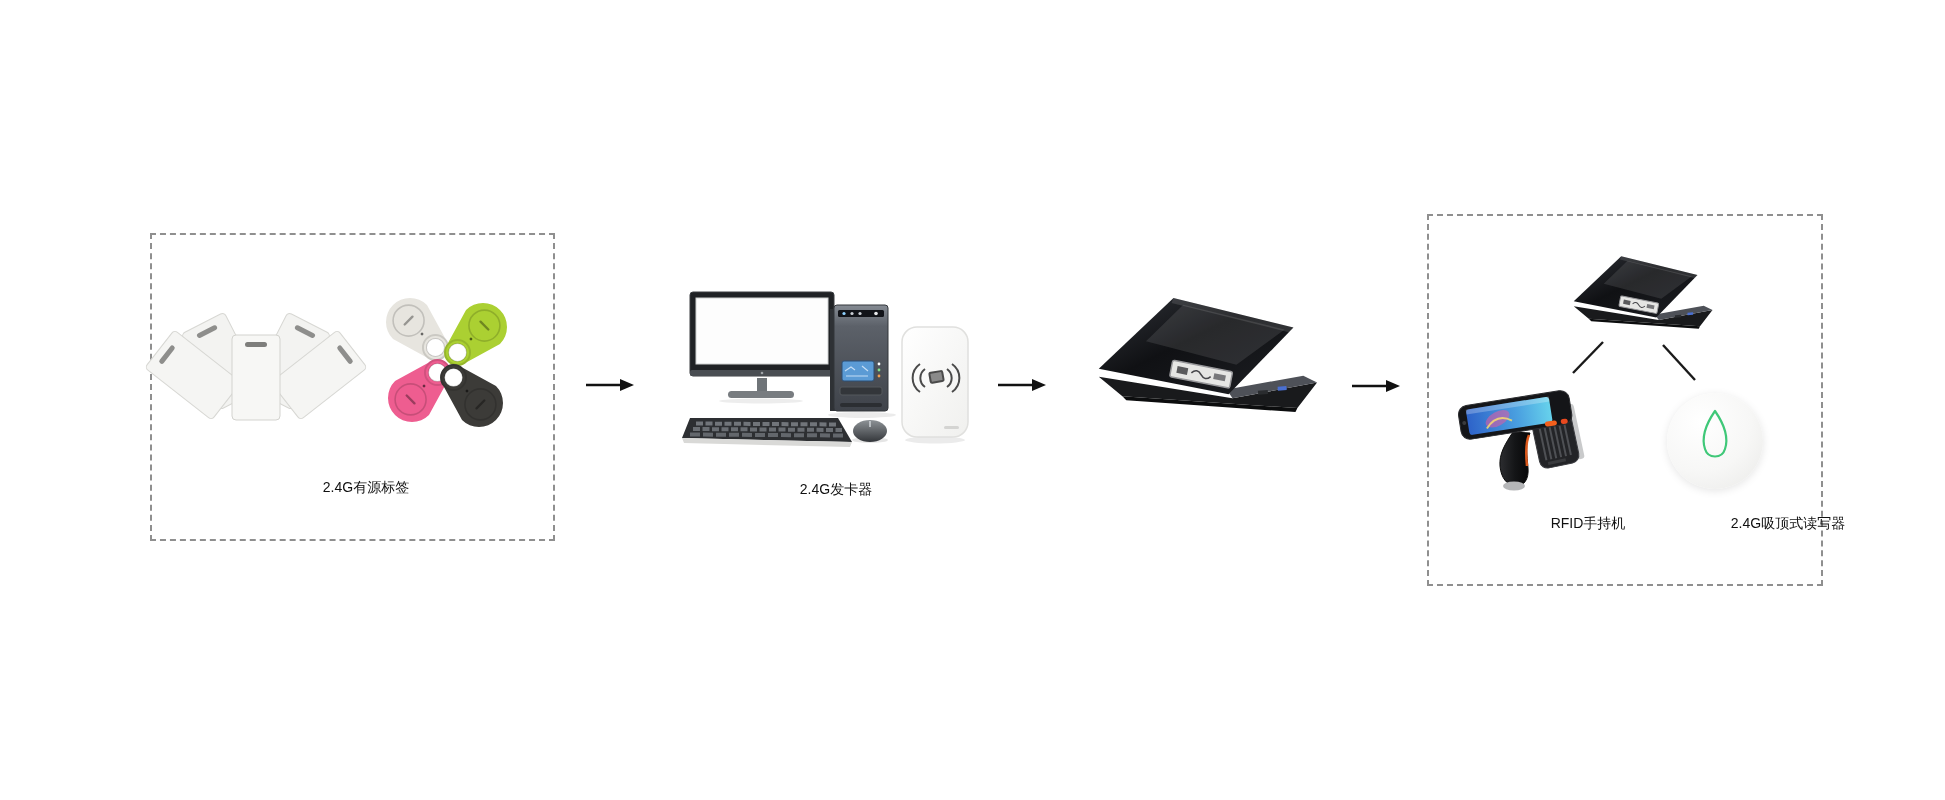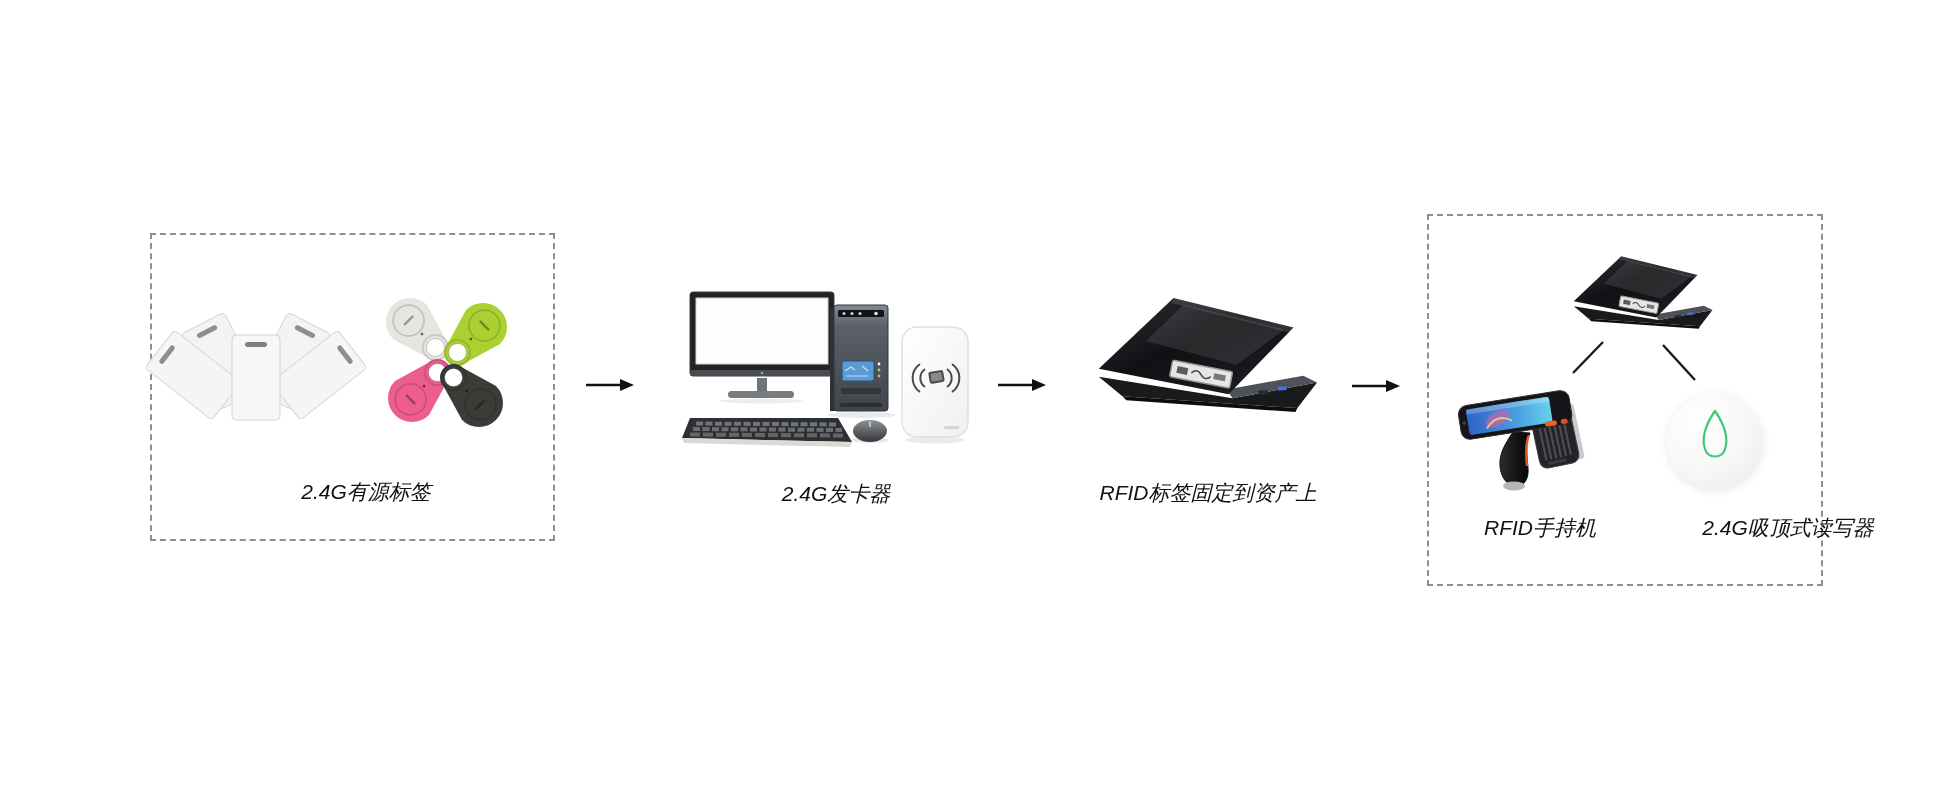--- a/index.html
+++ b/index.html
@@ -8,21 +8,21 @@
     background:var(--background,#ffffff);
     font-family:"Liberation Sans","DejaVu Sans",sans-serif;
   }
   .abs{position:absolute;}
   .group-box{
     border:2px dashed var(--dashed-border,#8f8f8f);
     background:transparent;box-sizing:border-box;
   }
   .step-label{
     color:var(--label-text,#111111);
-    font-size:21px;line-height:1.2;text-align:center;white-space:nowrap;font-style:italic;
+    font-size:14px;line-height:1.2;text-align:center;white-space:nowrap;
   }
   svg{display:block;overflow:visible;}
 </style>
 </head>
 <body>
 
 <div id="canvas">
 
   <svg width="0" height="0" class="abs" aria-hidden="true">
     <defs>
@@ -194,21 +194,20 @@
 
   <svg class="abs" style="left:998px;top:376px;" width="48" height="18" viewBox="0 0 48 18">
     <line x1="0" y1="9" x2="36" y2="9" stroke="#111111" stroke-width="2.6"></line>
     <polygon points="34,3 48,9 34,15" fill="#111111"></polygon>
   </svg>
 
   <svg class="abs" style="left:1085px;top:296px;" width="236" height="118" viewBox="0 0 240 120">
     <use href="#laptop-sym"></use>
   </svg>
 
-  <div class="abs step-label" style="left:1078px;top:480px;width:260px;">RFID标签固定到资产上</div>
 
   <svg class="abs" style="left:1352px;top:377px;" width="48" height="18" viewBox="0 0 48 18">
     <line x1="0" y1="9" x2="36" y2="9" stroke="#111111" stroke-width="2.6"></line>
     <polygon points="34,3 48,9 34,15" fill="#111111"></polygon>
   </svg>
 
   <div class="abs group-box" style="left:1427px;top:214px;width:396px;height:372px;"></div>
 
   <svg class="abs" style="left:1565px;top:255px;" width="150" height="75" viewBox="0 0 240 120">
     <use href="#laptop-sym"></use>
@@ -251,16 +250,16 @@
   </svg>
 
   <div class="abs" style="left:1667px;top:393px;width:96px;height:96px;border-radius:50%;
        background:radial-gradient(circle at 35% 30%, #ffffff 0%, #f7f7f6 55%, #e9e9e7 100%);
        box-shadow:0 2px 8px rgba(0,0,0,0.10);">
     <svg width="96" height="96" viewBox="0 0 96 96">
       <path d="M 48,18 C 57,31 62,44 58,56 C 55,66 41,66 38,56 C 34,44 39,31 48,18 Z" fill="none" stroke="#3fc878" stroke-width="2.2" stroke-linejoin="round"></path>
     </svg>
   </div>
 
-  <div class="abs step-label" style="left:1460px;top:515px;width:160px;">RFID手持机</div>
+  <div class="abs step-label" style="left:1508px;top:515px;width:160px;">RFID手持机</div>
   <div class="abs step-label" style="left:1688px;top:515px;width:200px;">2.4G吸顶式读写器</div>
 
 </div>
 
 </body></html>

